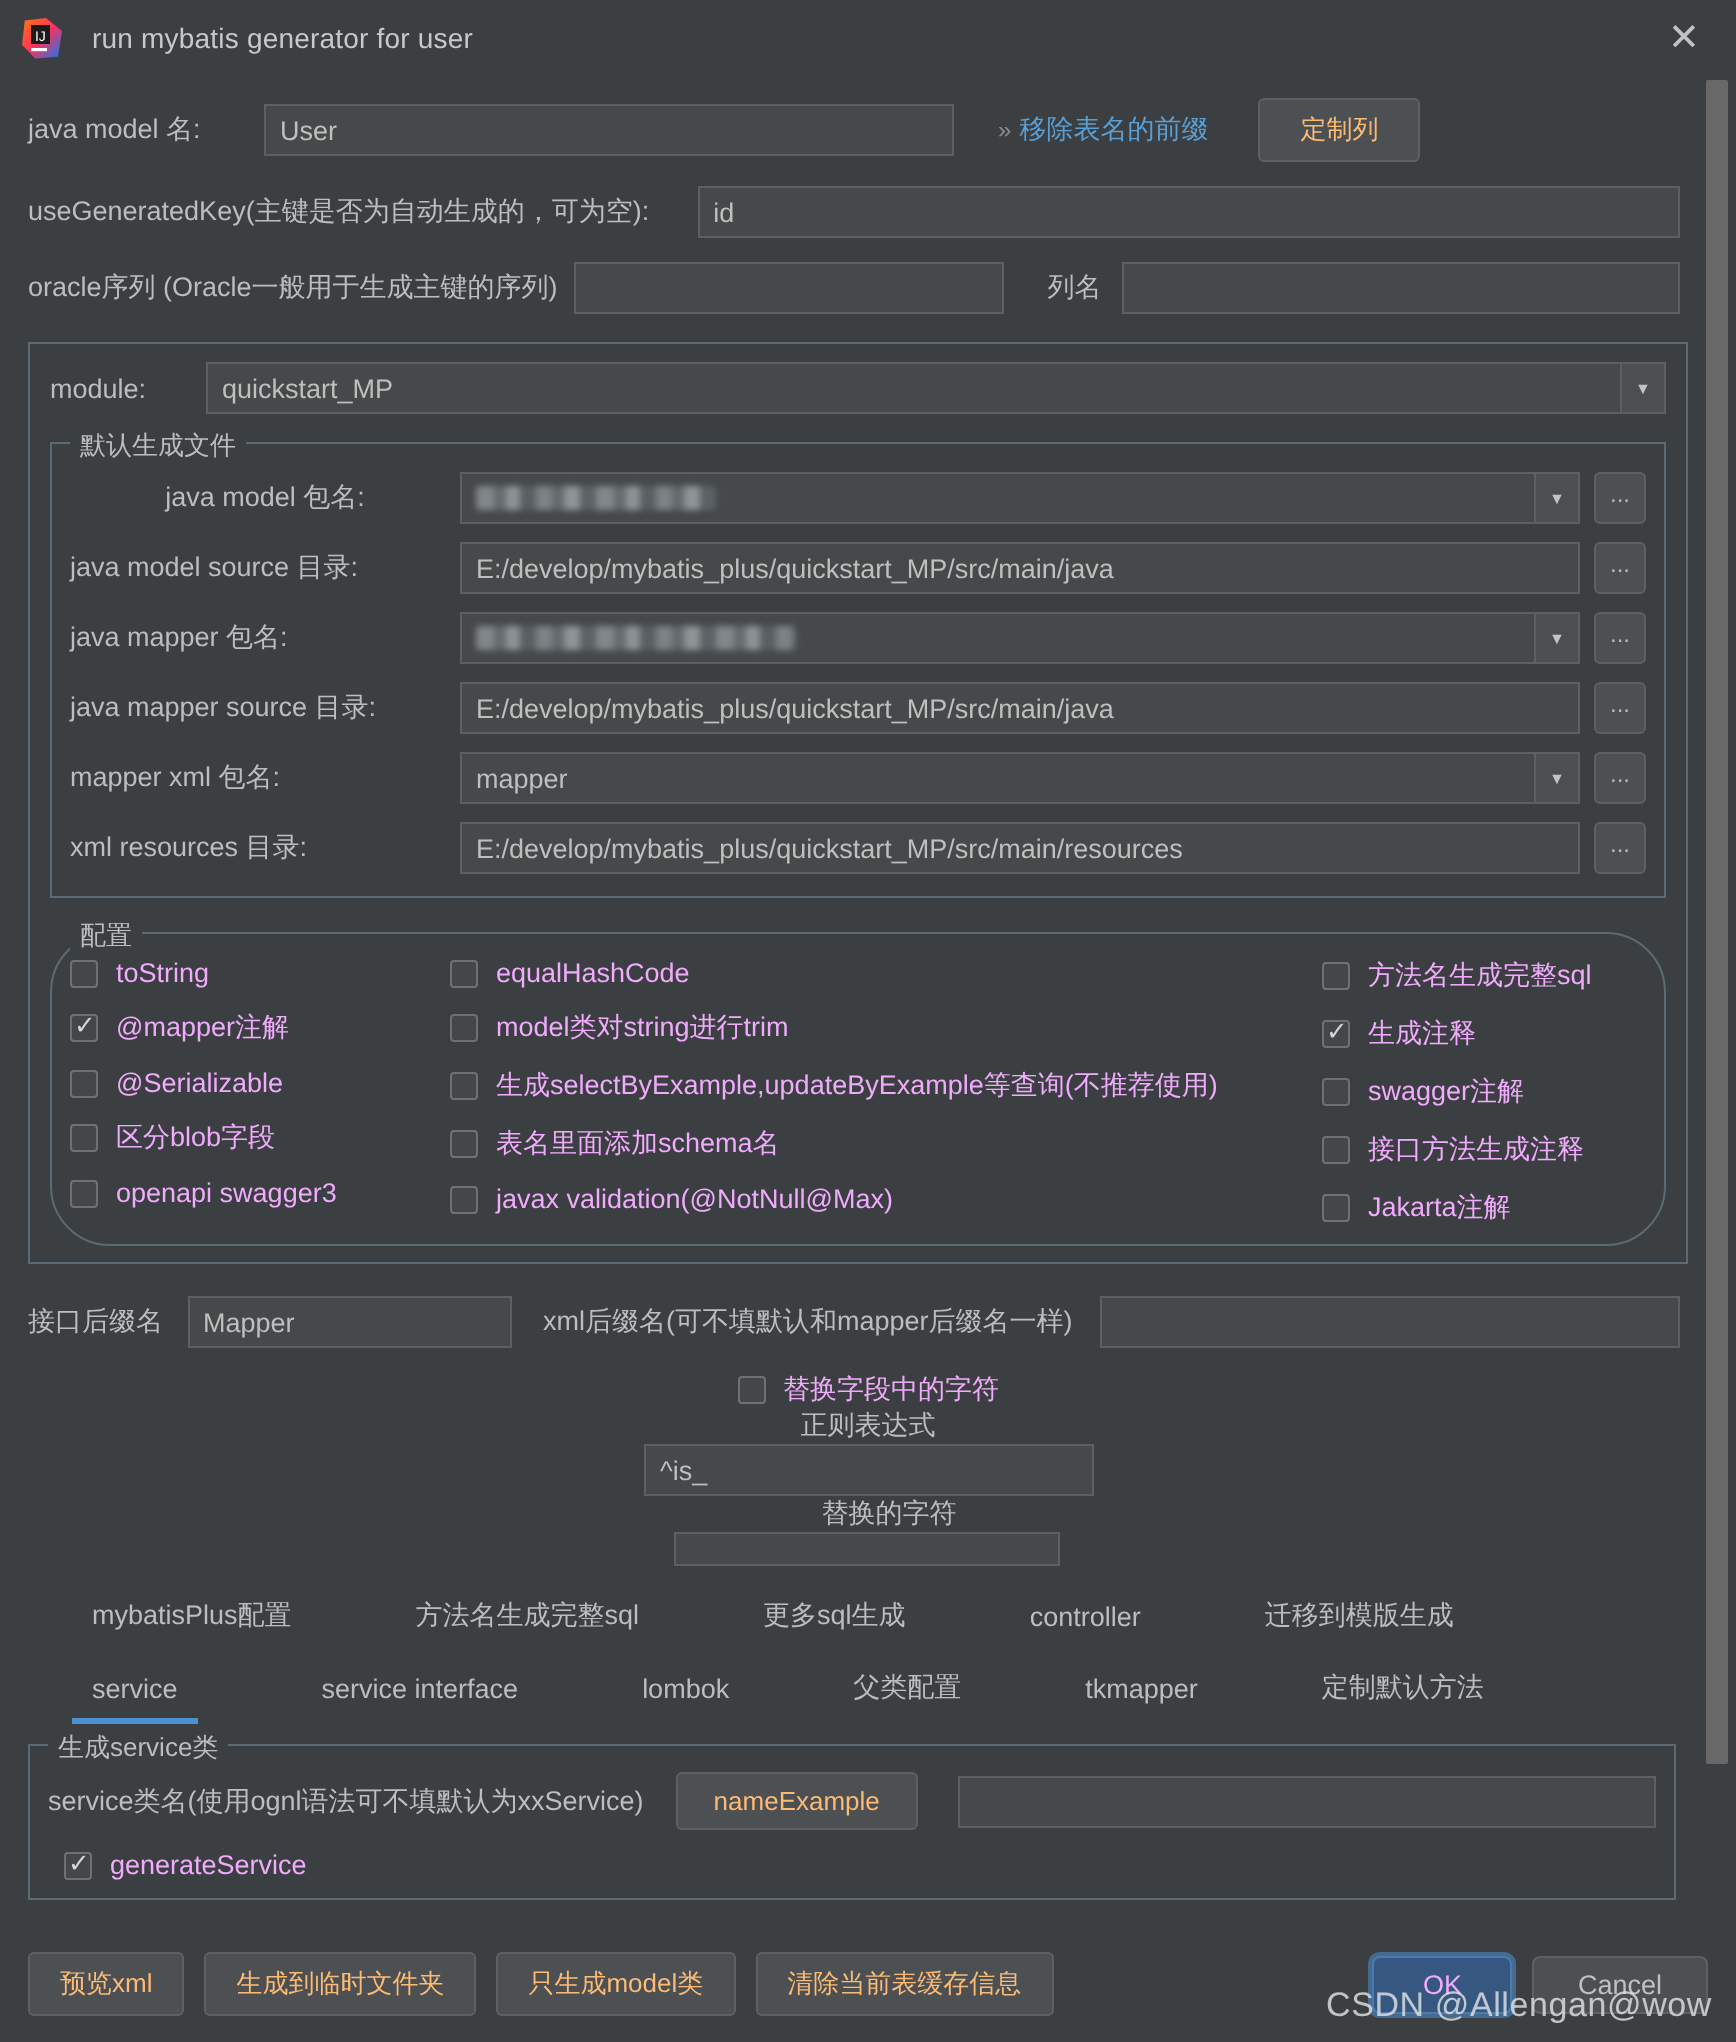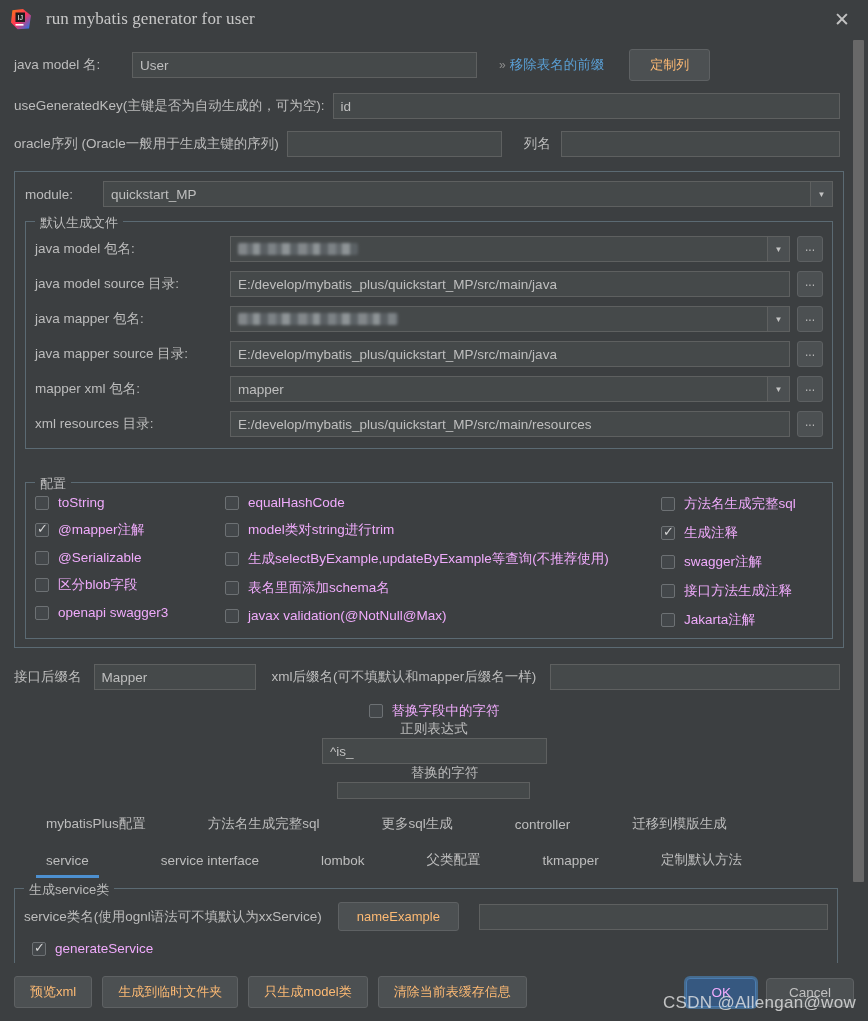--- a/index.html
+++ b/index.html
@@ -17,21 +17,21 @@
     height: 38px; width: 868px;
     background: #3c3f41;
     display: flex; align-items: center;
     padding: 0 8px 0 10px;
     position: relative;
   }
   .ij-logo { width: 22px; height: 22px; position: relative; flex: 0 0 auto; }
   .ij-logo svg { display: block; }
   .title-text {
     margin-left: 14px; color: #c8c8c8;
-    font-size: 17px; letter-spacing: .1px; font-family: Liberation Serif, serif;
+    font-size: 14px; letter-spacing: .1px;
   }
   .close-btn {
     position: absolute; right: 14px; top: 50%; transform: translateY(-50%);
     width: 24px; height: 24px; display: flex; align-items: center; justify-content: center;
     color: #c2c2c2; font-size: 19px; line-height: 1; cursor: default;
   }
 
   
   .dialog-body {
     position: absolute; top: 38px; left: 0;
@@ -191,21 +191,21 @@
 <div class="dialog-body">
 
   <div class="row" style="margin-top:5px;">
     <span class="lbl" style="width:118px;">java model 名:</span>
     <input class="txt" style="width: 345px;" value="User">
     <span class="chev" style="margin-left:22px;">»</span>
     <span class="link">移除表名的前缀</span>
     <button class="btn" style="margin-left:25px;padding:6px 20px;">定制列</button>
   </div>
 
-  <div class="row" style="margin-top:12px;">
+  <div class="row" style="margin-top:12px;gap:16px;">
     <span class="lbl">useGeneratedKey(主键是否为自动生成的，可为空):</span>
     <input class="txt" style="flex: 1 1 0%; margin-left: 8px; margin-right: 4px;" value="id">
   </div>
 
   <div class="row" style="margin-top:12px;">
     <span class="lbl">oracle序列 (Oracle一般用于生成主键的序列)</span>
     <input class="txt" style="width: 215px; margin-left: 8px;" value="">
     <span class="lbl" style="margin-left:22px;">列名</span>
     <input class="txt" style="flex: 1 1 0%; margin-left: 10px; margin-right: 4px;" value="">
   </div>
@@ -216,21 +216,21 @@
       <div class="combo" style="flex:1;">
         <span>quickstart_MP</span>
         <span class="arrow">▼</span>
       </div>
     </div>
 
     <div class="panel" style="margin-top:14px;padding:14px 9px 9px 9px;">
       <span class="panel-title">默认生成文件</span>
 
       <div class="row">
-        <span class="lbl" style="width:195px;">java model 包名:</span>
+        <span class="lbl" style="width:195px;text-align:center;">java model 包名:</span>
         <div class="combo" style="flex:1;">
           <span class="blurred" style="width:120px;"></span>
           <span class="arrow">▼</span>
         </div>
         <span class="ellipsis-btn">...</span>
       </div>
 
       <div class="row">
         <span class="lbl" style="width:195px;">java model source 目录:</span>
         <input class="txt" style="flex: 1 1 0%;" value="E:/develop/mybatis_plus/quickstart_MP/src/main/java">
@@ -261,21 +261,21 @@
         <span class="ellipsis-btn">...</span>
       </div>
 
       <div class="row" style="margin-bottom:2px;">
         <span class="lbl" style="width:195px;">xml resources 目录:</span>
         <input class="txt" style="flex: 1 1 0%;" value="E:/develop/mybatis_plus/quickstart_MP/src/main/resources">
         <span class="ellipsis-btn">...</span>
       </div>
     </div>
 
-    <div class="panel" style="margin-top:33px;padding:12px 9px 9px 9px;">
+    <div class="panel" style="margin-top:17px;padding:12px 9px 9px 9px;border-radius:30px;">
       <span class="panel-title">配置</span>
       <div style="display:flex;">
         <div style="width:190px;display:flex;flex-direction:column;gap:11px;">
           <div class="cb">
               <span class="box"></span>
               <span class="t">toString</span>
             </div>
           <div class="cb">
               <span class="box checked"></span>
               <span class="t">@mapper注解</span>

